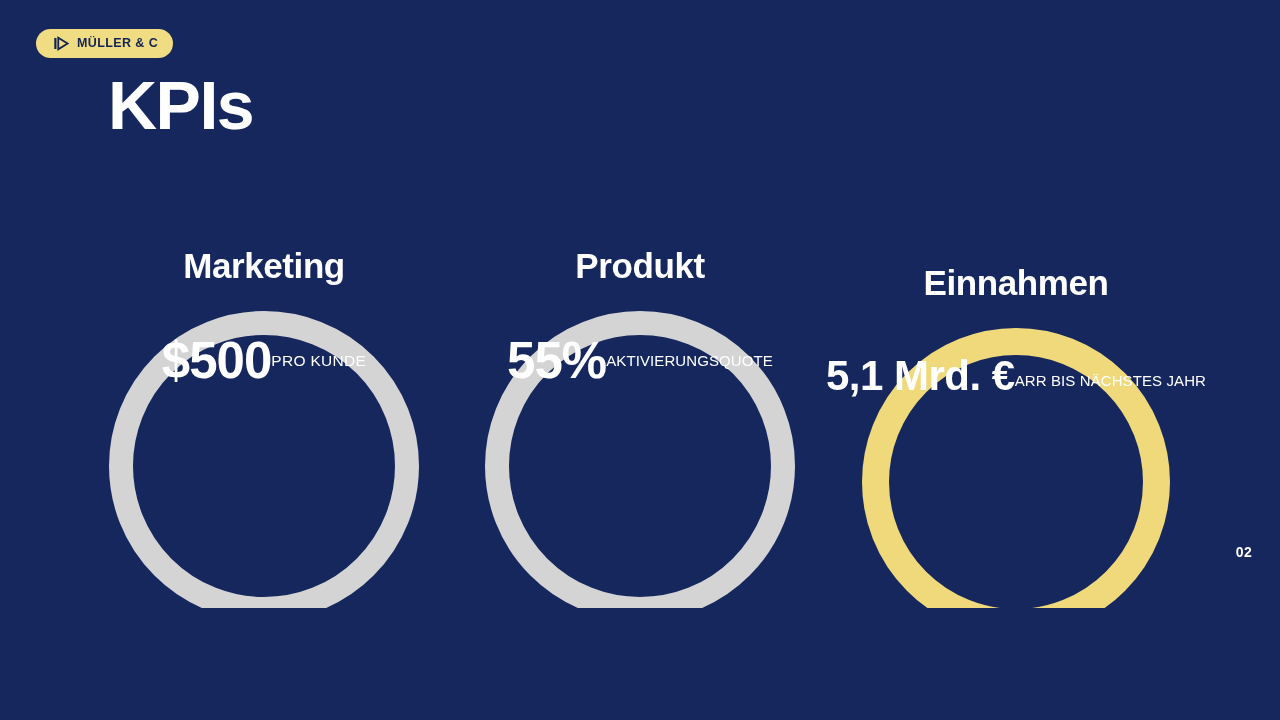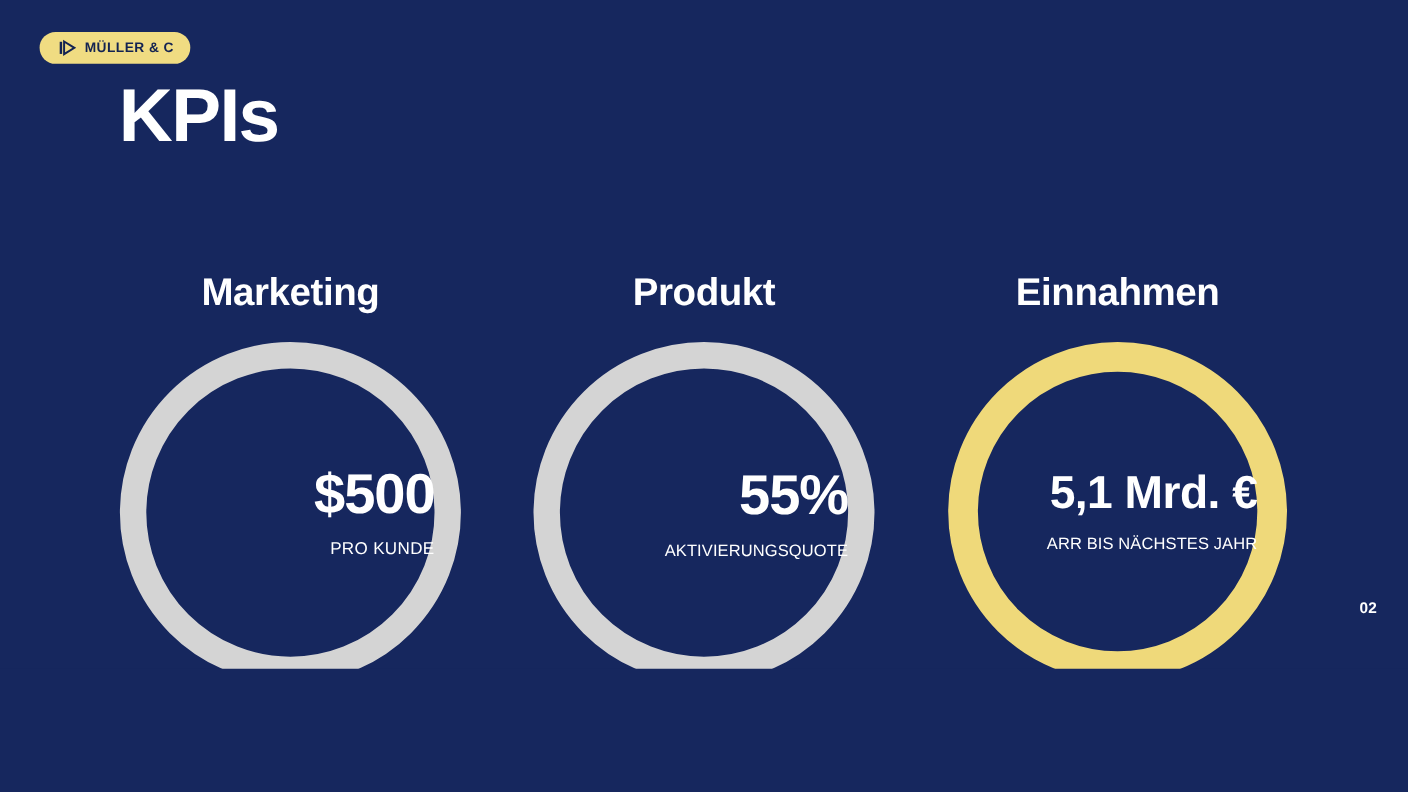--- a/index.html
+++ b/index.html
@@ -86,40 +86,40 @@
     display: flex;
   }
   .kpi-col {
     width: 376px;
     display: flex;
     flex-direction: column;
     align-items: center;
   }
   .kpi-col.col-1 { margin-left: 76px; }
   .kpi-col.col-2 { margin-left: 0px; }
-  .kpi-col.col-3 { margin-left: 0px; }
+  .kpi-col.col-3 { margin-left: 0px; margin-top: 17px; }
 
   .kpi-heading {
     font-size: 35px;
     font-weight: bold;
     color: #ffffff;
     letter-spacing: -0.4px;
     line-height: 1;
     margin-bottom: 28px;
   }
 
   .kpi-ring {
     position: relative;
     width: 310px;
     height: 310px;
     border-radius: 50%;
     box-sizing: border-box;
     display: flex;
-    flex-direction: column;
-    align-items: flex-end;
+    flex-direction: row;
+    align-items: flex-start;
     justify-content: center;
   }
   .kpi-ring.gray {
     border: 24px solid #d4d4d4;
   }
   .kpi-ring.yellow {
     width: 308px;
     height: 308px;
     border: 27px solid #efd97a;
   }

